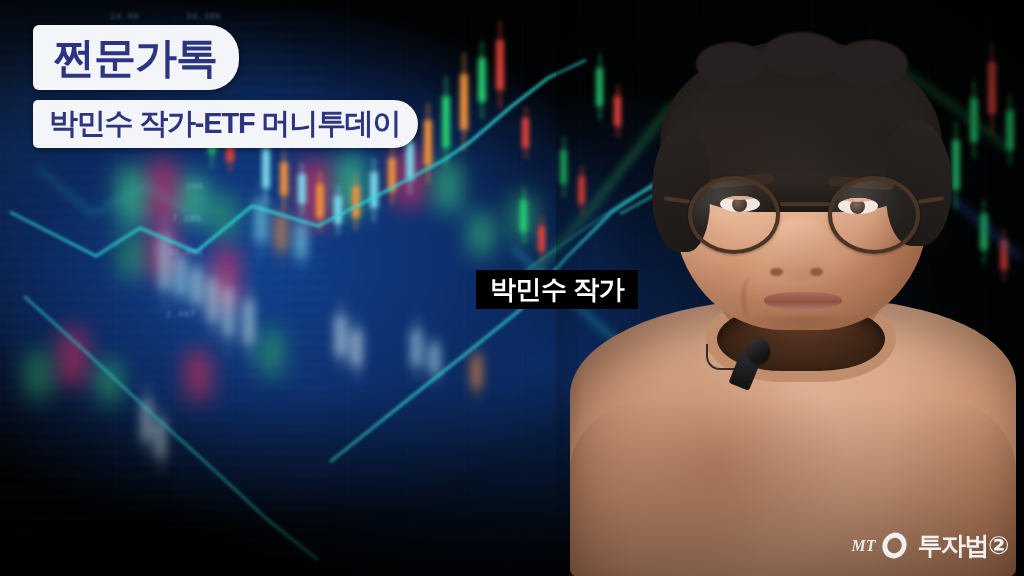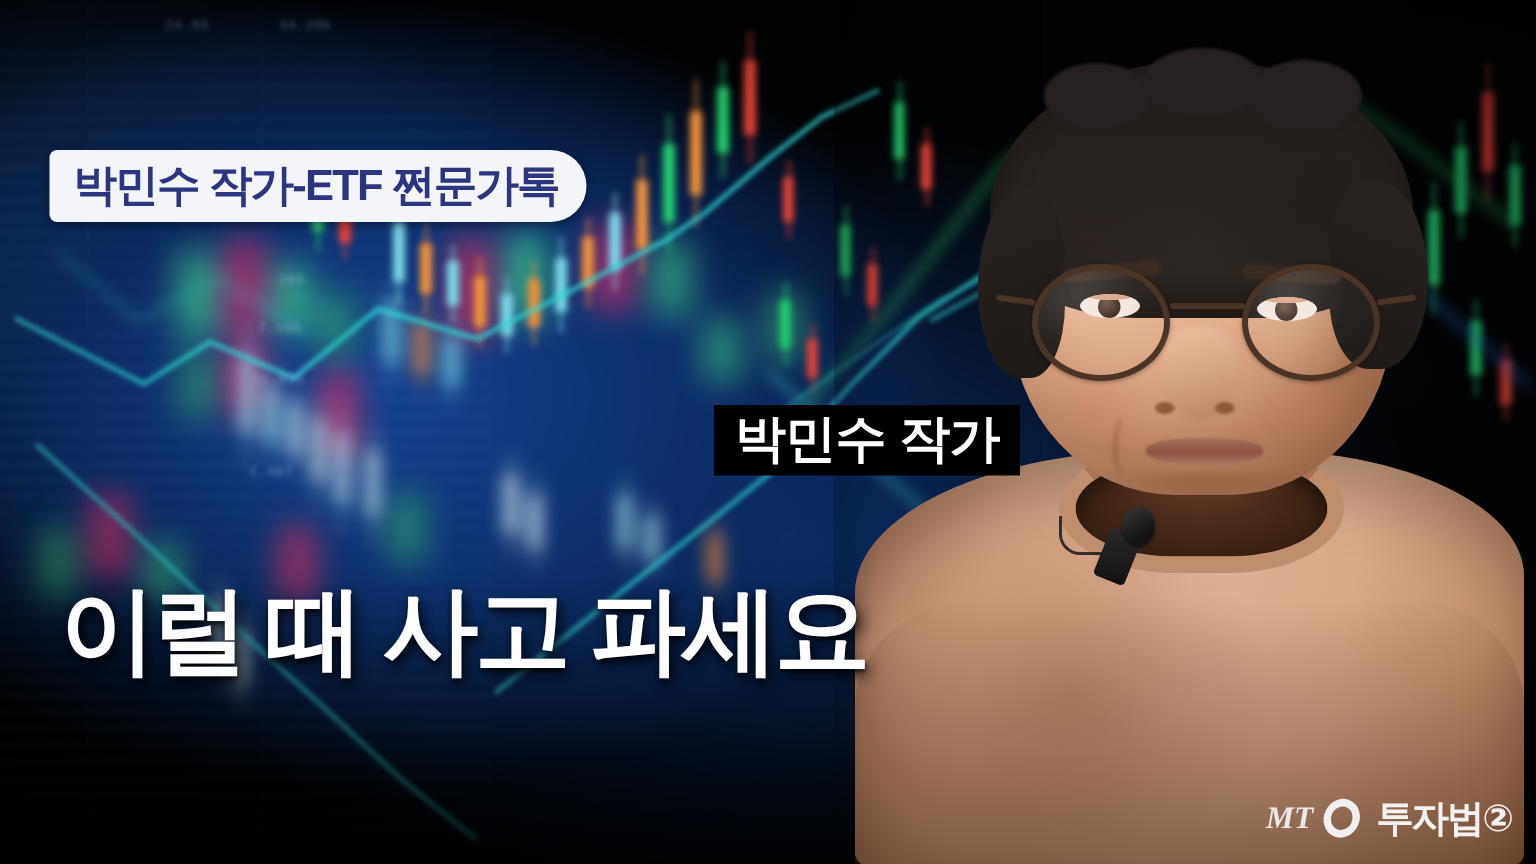--- a/index.html
+++ b/index.html
@@ -191,21 +191,21 @@
     border-radius:5px 24px 24px 5px;
     font-size:29px;letter-spacing:-1.2px;
   }
 
   
   .speaker{position:absolute;left:476px;top:270px;display:flex;flex-direction:column;align-items:center;}
   .speaker-line{
     background:#000;color:#fff;font-weight:bold;white-space:nowrap;
     letter-spacing:-.5px;line-height:1;
   }
-  #speaker-name{font-size:34px;padding:6px 14px 7px;}
+  #speaker-name{font-size:26px;padding:6px 14px 7px;}
   #speaker-alias{font-size:27px;padding:5px 10px 7px;margin-top:1px;}
 
   
   .headline{position:absolute;left:40px;top:366px;}
   .hl{
     font-weight:bold;white-space:nowrap;line-height:1;
     letter-spacing:-2.5px;font-size:64px;
   }
   #headline-1{
     color:#a9f019;
@@ -217,21 +217,21 @@
   #headline-2{
     color:#fdfdfd;margin-top:22px;
     text-shadow:
       3px 4px 9px rgba(0,0,0,.78),
       0 2px 3px rgba(0,0,0,.65);
   }
 
   
   .logo{position:absolute;right:16px;bottom:14px;display:flex;align-items:center;gap:7px;}
   #logo-mt{
-    color:#e9e9ea;font-style:italic;font-weight:bold;font-size:21px;
+    color:#e9e9ea;font-style:italic;font-weight:bold;font-size:16px;
     letter-spacing:0px;font-family:"Liberation Serif","DejaVu Serif",serif;
   }
   .logo-mark{
     width:25px;height:25px;border:5px solid #f0f0f0;border-radius:50%;
     transform:rotate(-22deg) skewX(-6deg);
   }
   #logo-name{
     color:#f2f2f3;font-size:25px;font-weight:bold;letter-spacing:-1.4px;margin-left:3px;
   }
 </style>
@@ -504,30 +504,32 @@
     <div class="chin-shade"></div>
 
     <div class="mic">
       <span class="mic-wire"></span>
       <span class="mic-clip"></span>
       <span class="mic-head"></span>
     </div>
     <div class="person-edge"></div>
   </div>
 
+  <div class="badge" id="badge-title">
+    <span>쩐문가톡</span>
+  </div>
   <div class="badge" id="badge-sub">
-    <span>박민수 작가-ETF 쩐문가톡</span>
+    <span>박민수 작가-ETF 머니투데이</span>
   </div>
 
   <div class="speaker">
     <div class="speaker-line" id="speaker-name">박민수 작가</div>
   </div>
 
   <div class="headline">
-    <div class="hl" id="headline-2">이럴 때 사고 파세요</div>
   </div>
 
   <div class="logo">
     <span id="logo-mt">MT</span>
     <span class="logo-mark"></span>
     <span id="logo-name">투자법②</span>
   </div>
 
 </div>
 

